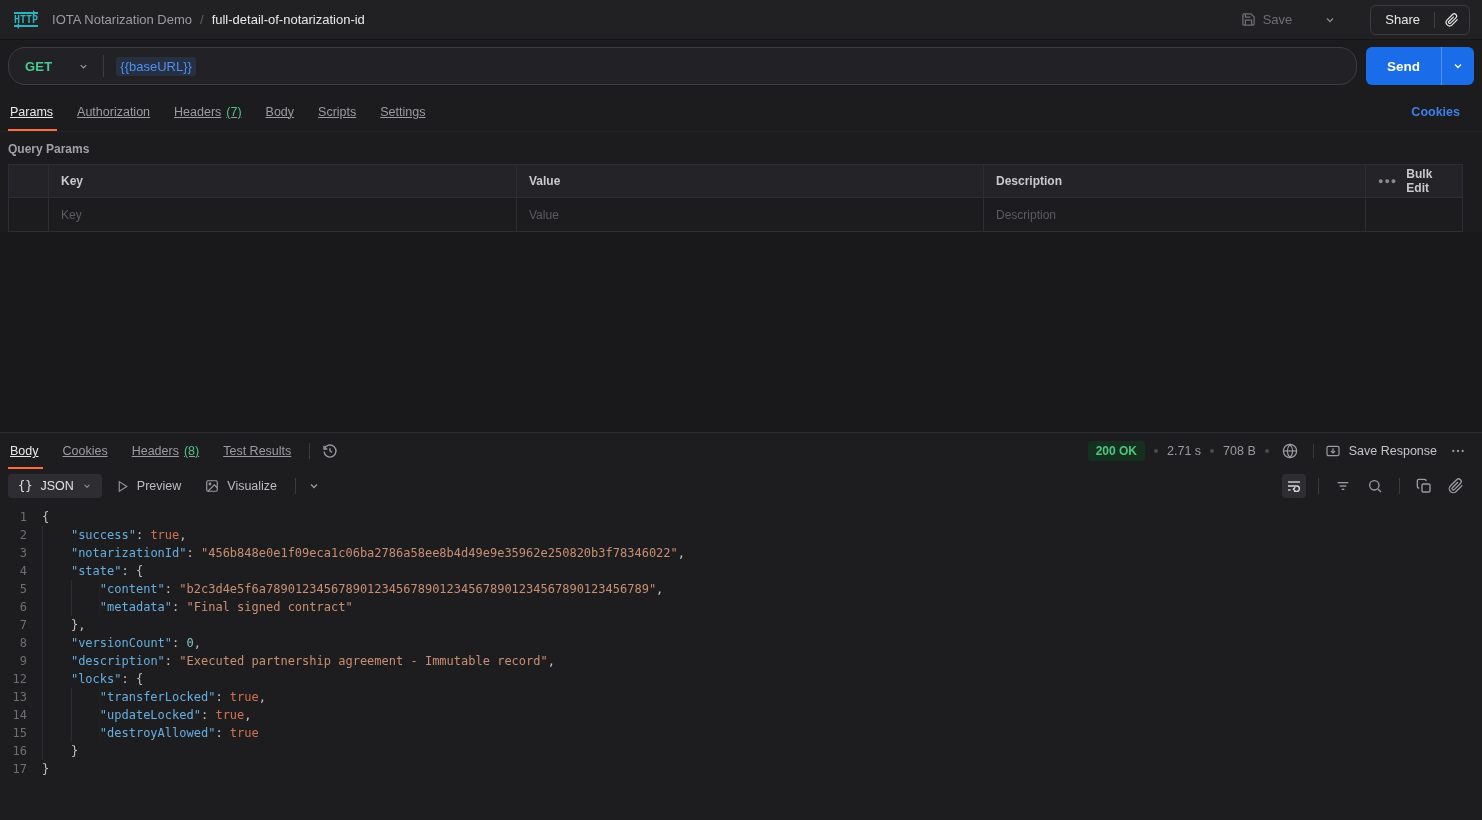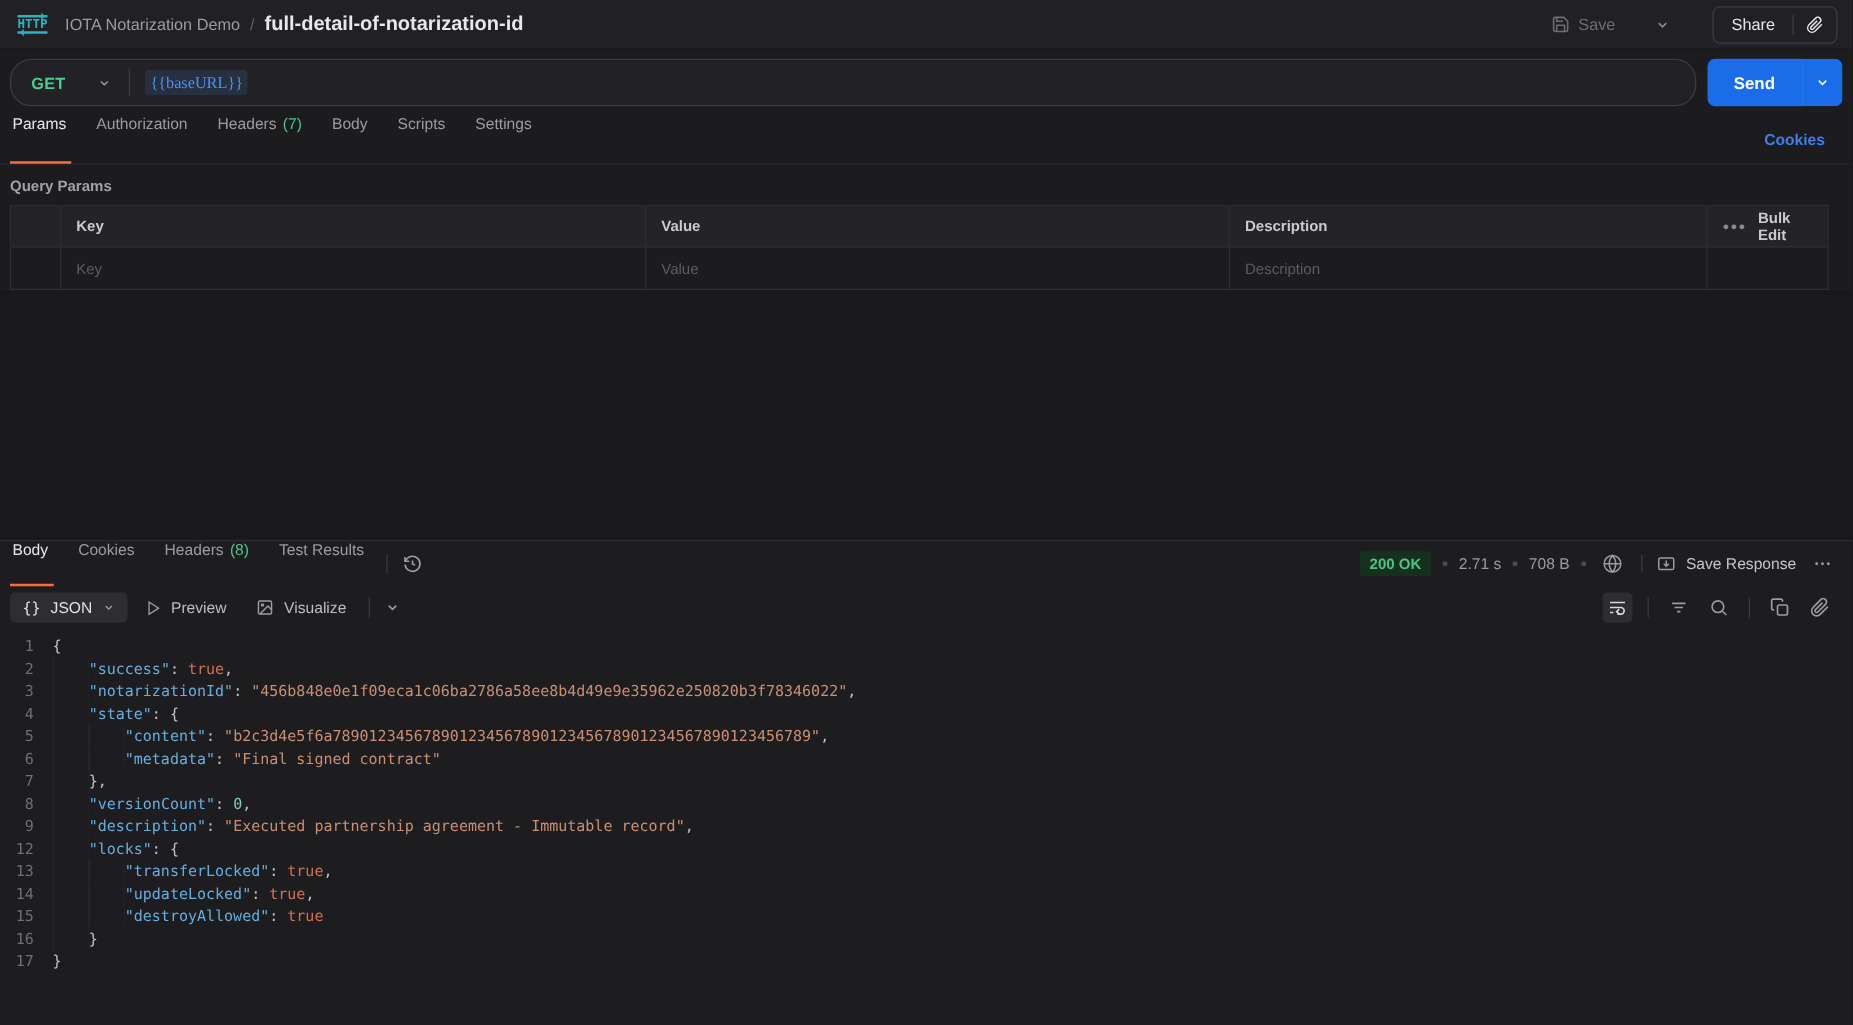--- a/index.html
+++ b/index.html
@@ -19,45 +19,45 @@
   .icon{color:var(--text-secondary);flex:none;}
 
   
   .topbar{height:40px;background:var(--bg-topbar);border-bottom:1px solid #161618;display:flex;align-items:center;padding:0 12px;flex:none;}
   .http-logo{color:#2bb3c0;font-family:"DejaVu Sans Mono",monospace;font-size:10px;font-weight:bold;letter-spacing:0;position:relative;padding:3px 2px;margin-right:12px;}
   .http-logo .bar{display:block;height:2px;background:#2bb3c0;position:relative;}
   .http-logo .bar.top::after{content:"";position:absolute;right:-1px;top:-2px;border:3px solid transparent;border-left-color:#2bb3c0;}
   .http-logo .bar.bot::after{content:"";position:absolute;left:-1px;bottom:-2px;border:3px solid transparent;border-right-color:#2bb3c0;}
   .crumb-collection{color:var(--text-secondary);font-size:13px;cursor:pointer;}
   .crumb-sep{color:var(--text-muted);font-size:13px;margin:0 8px;}
-  .crumb-name{color:var(--text-primary);font-size:16px;font-weight:700;}
+  .crumb-name{color:var(--text-primary);font-size:13px;font-weight:400;}
   .topbar-right{margin-left:auto;display:flex;align-items:center;gap:18px;}
   .save-btn{display:flex;align-items:center;gap:7px;color:#6e6e73;font-size:13px;padding:5px 8px;border-radius:4px;cursor:default;}
   .mini-chevron{color:#8a8a90;padding:4px 6px;cursor:pointer;}
   .share-group{display:flex;align-items:center;border:1px solid var(--border-strong);border-radius:6px;height:30px;margin-left:10px;overflow:hidden;}
   .share-btn{font-size:13px;color:var(--text-primary);padding:0 14px;height:100%;display:flex;align-items:center;cursor:pointer;}
   .share-group .vdiv{width:1px;height:16px;background:var(--border-strong);}
   .share-link{padding:0 10px;height:100%;display:flex;align-items:center;cursor:pointer;color:var(--text-primary);}
 
   
   .url-row{height:52px;display:flex;align-items:center;padding:0 8px;gap:9px;background:var(--bg-request);flex:none;}
   .url-box{flex:1;height:38px;border:1px solid var(--border-strong);background:var(--bg-input);border-radius:17px;display:flex;align-items:center;overflow:hidden;}
   .method-select{display:flex;align-items:center;gap:26px;padding:0 14px 0 16px;cursor:pointer;height:100%;}
   .method-label{color:var(--method-green);font-size:13px;font-weight:700;letter-spacing:.2px;}
   .url-box .vdiv{width:1px;height:22px;background:var(--border-strong);}
   .url-field{flex:1;display:flex;align-items:center;padding:0 12px;font-size:13px;height:100%;cursor:text;white-space:nowrap;overflow:hidden;}
-  .baseurl-chip{color:var(--baseurl-blue);background:rgba(78,143,240,.13);border-radius:3px;padding:2px 4px;margin-right:2px;font-family:Liberation Serif, serif;}
+  .baseurl-chip{color:var(--baseurl-blue);background:rgba(78,143,240,.13);border-radius:3px;padding:2px 4px;margin-right:2px;}
   .url-path{color:#e2e2e5;}
   .send-group{display:flex;height:38px;flex:none;}
   .send-btn{background:var(--send-blue);color:#fff;font-size:13.5px;font-weight:700;border:none;border-radius:6px 0 0 6px;padding:0 21px;cursor:pointer;font-family:"Liberation Sans",sans-serif;}
   .send-caret{background:var(--send-blue);border-left:1px solid rgba(255,255,255,.25);border-radius:0 6px 6px 0;width:33px;display:flex;align-items:center;justify-content:center;color:#fff;cursor:pointer;}
 
   
   .req-tabs{height:40px;display:flex;align-items:stretch;padding:0 8px;background:var(--bg-request);border-bottom:1px solid #242428;flex:none;}
-  .tab{display:flex;gap:5px;padding:0 12px;font-size:12.5px;color:var(--text-secondary);cursor:pointer;position:relative;}
+  .tab{display:flex;align-items:center;gap:5px;padding:0 12px;font-size:12.5px;color:var(--text-secondary);cursor:pointer;position:relative;text-decoration:underline;}
   .tab:first-child{padding-left:2px;}
   .tab.active{color:var(--text-primary);}
   .tab.active::after{content:"";position:absolute;left:0;right:8px;bottom:0;height:2px;background:var(--accent-orange);}
   .tab .count{color:var(--count-green);}
   .cookies-link{margin-left:auto;display:flex;align-items:center;font-size:12.5px;font-weight:700;color:var(--link-blue);padding:0 14px;cursor:pointer;}
 
   
   .qp-label{background:var(--bg-request);color:#a1a1a6;font-size:12px;font-weight:700;padding:10px 8px 8px;flex:none;}
   .qp-table{background:var(--bg-request);padding:0 19px 0 8px;flex:none;}
   .qp-grid{border:1px solid var(--border);border-left:1px solid var(--border);width:100%;}

